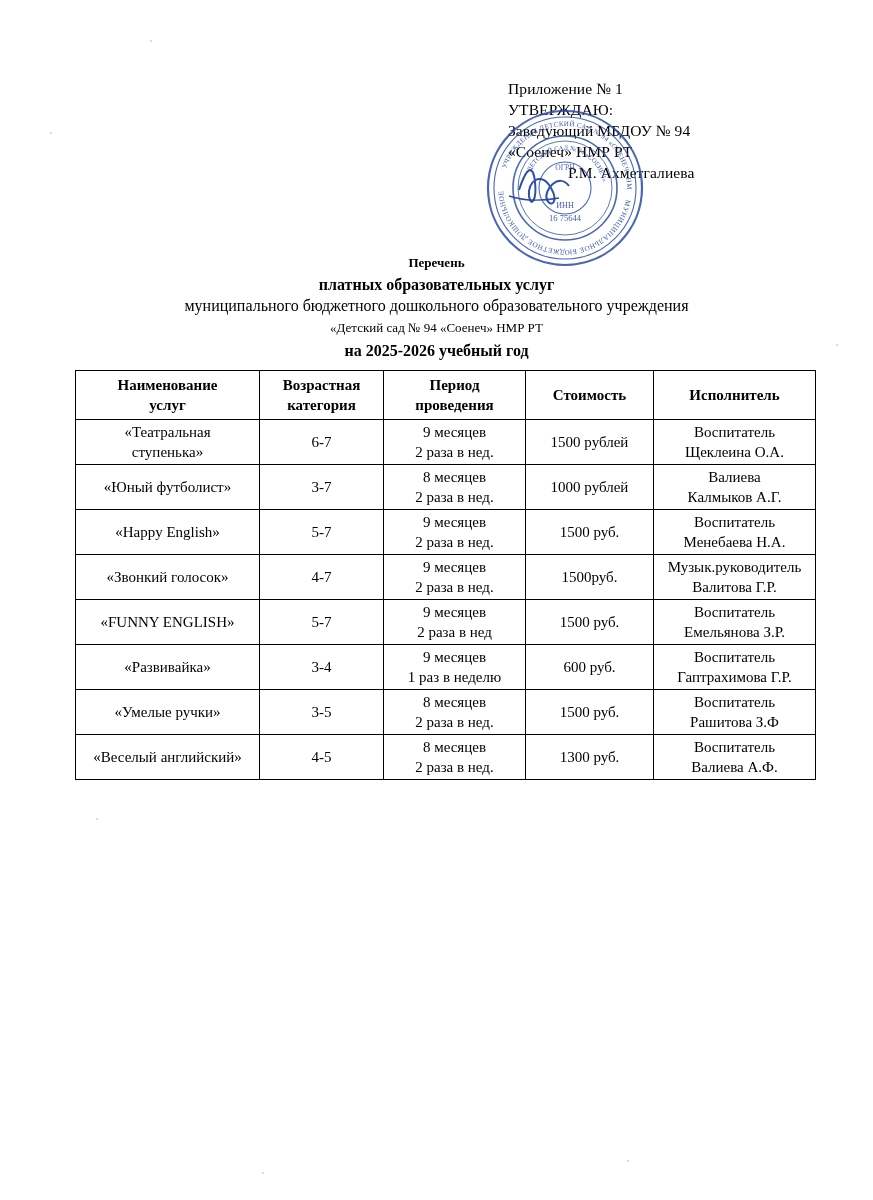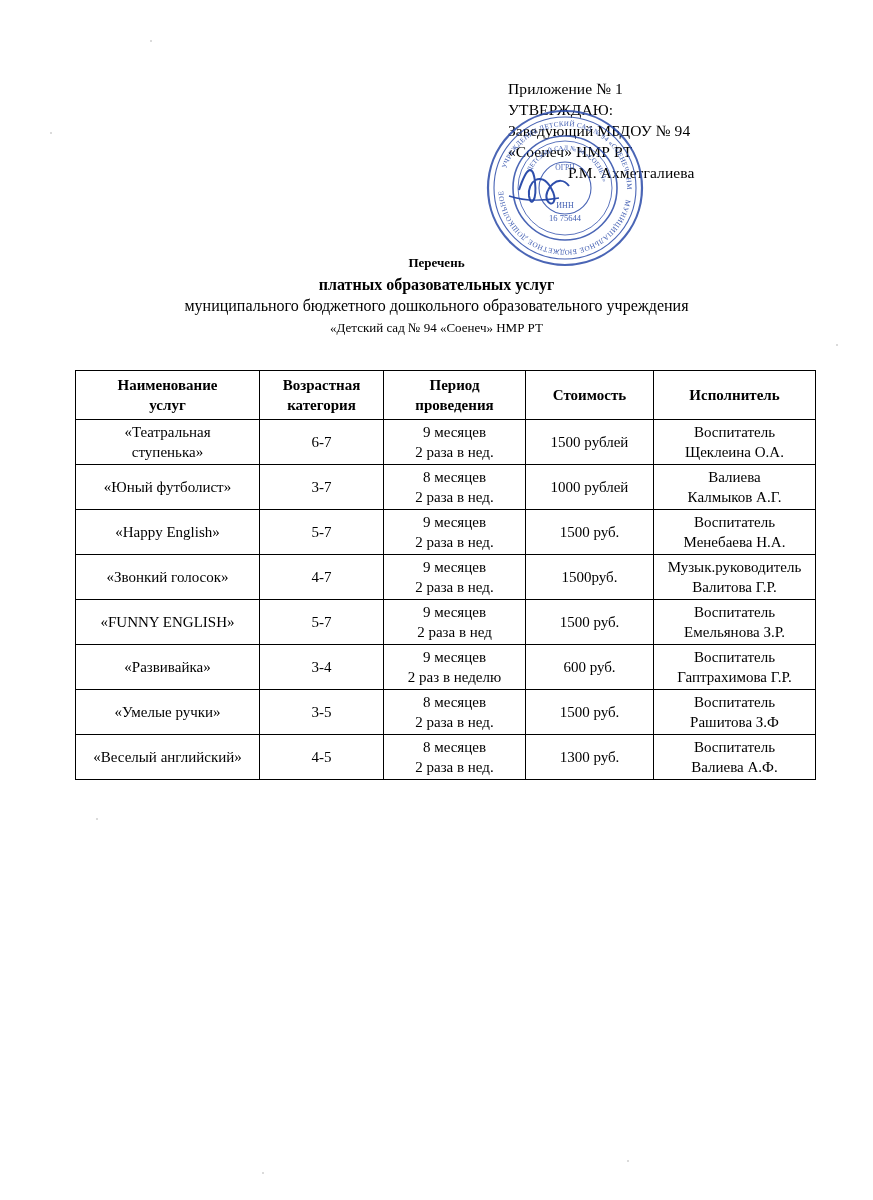--- a/index.html
+++ b/index.html
@@ -180,20 +180,21 @@
         <path d="M24,88 C36,92 52,94 74,90" stroke-width="1.4"></path>
       </g>
     </svg>
   </div>
 
   <div class="title-block">
     <div class="t1">Перечень</div>
     <div class="t2">платных образовательных услуг</div>
     <div class="t3">муниципального бюджетного дошкольного образовательного учреждения</div>
     <div class="t4">«Детский сад № 94 «Соенеч» НМР РТ</div>
+    <div class="t5">на 2025-2026 учебный год</div>
   </div>
 
   <div class="table-wrap">
     <table class="services">
       <colgroup>
         <col class="c0">
           <col class="c1">
           <col class="c2">
           <col class="c3">
           <col class="c4">
@@ -293,21 +294,21 @@
             <span>Емельянова З.Р.</span>
           </td>
         </tr>
         <tr>
           <td class="twoline">
             <span>«Развивайка»</span>
           </td>
           <td>3-4</td>
           <td class="twoline">
             <span>9 месяцев</span>
-            <span>2 раз в неделю</span>
+            <span>1 раз в неделю</span>
           </td>
           <td>600 руб.</td>
           <td class="twoline">
             <span>Воспитатель</span>
             <span>Гаптрахимова Г.Р.</span>
           </td>
         </tr>
         <tr>
           <td class="twoline">
             <span>«Умелые ручки»</span>

